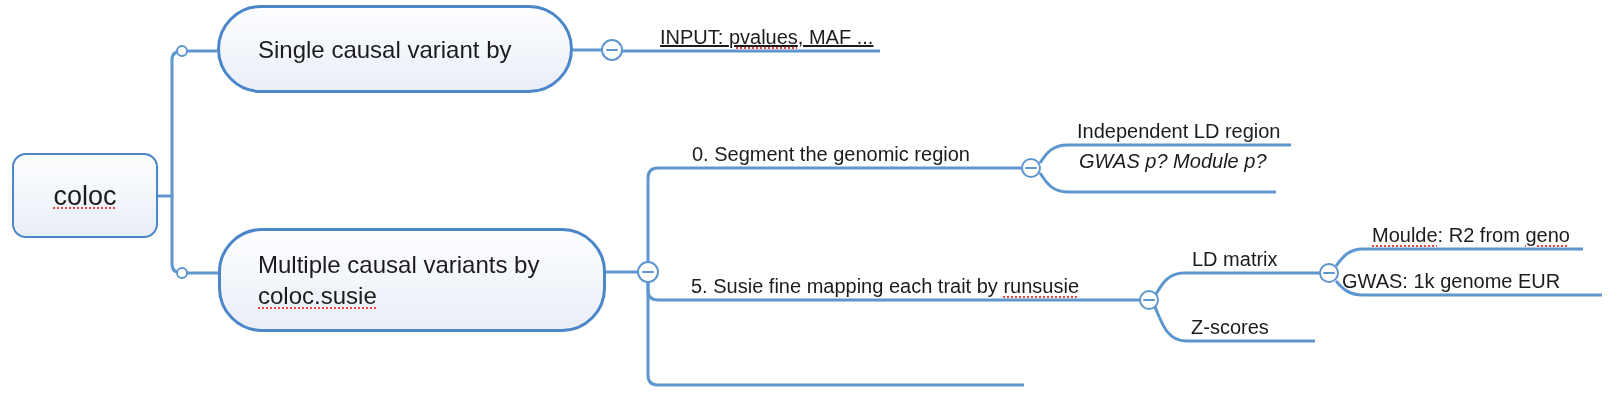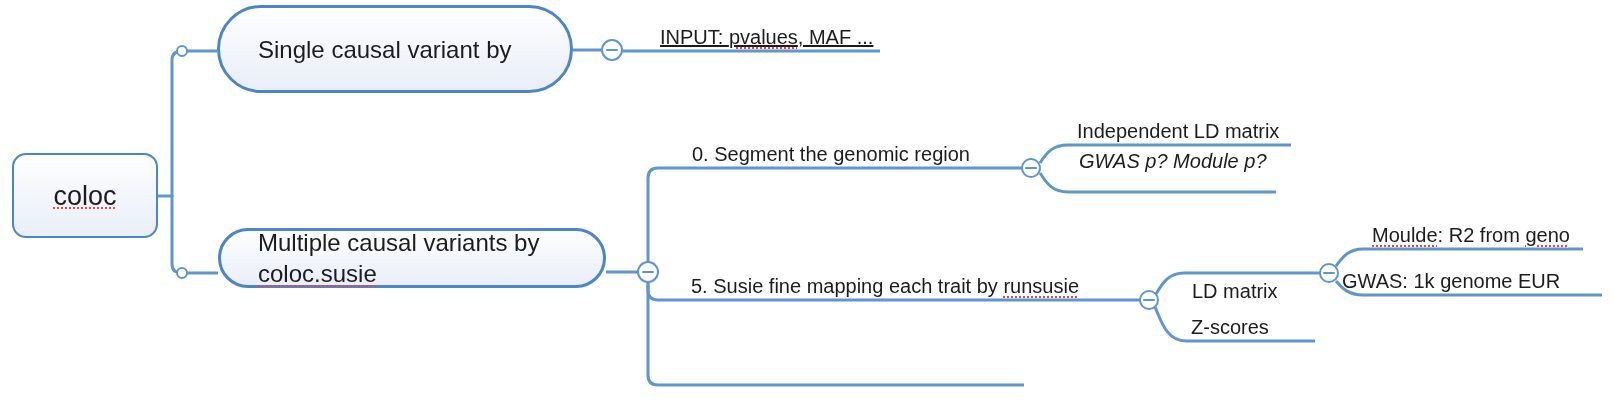--- a/index.html
+++ b/index.html
@@ -101,36 +101,36 @@
   </svg>
 
   <div class="node root" style="left:12px;top:153px;width:146px;height:85px;">
     <div><span class="misspell">coloc</span></div>
   </div>
 
   <div class="node topic" style="left:217px;top:5px;width:356px;height:88px;padding-left:38px;">
     <div><span>Single causal variant by</span></div>
   </div>
 
-  <div class="node topic" style="left:218px;top:228px;width:388px;height:60px;padding-left:37px;">
+  <div class="node topic" style="left:218px;top:228px;width:388px;height:104px;padding-left:37px;">
     <div><span>Multiple causal variants by</span></div>
     <div><span class="misspell">coloc.susie</span></div>
   </div>
 
   <div class="branch-label" style="left:660px;top:26px;text-decoration:underline;"><span>INPUT: </span><span class="misspell">pvalues</span><span>, MAF ...</span></div>
 
   <div class="branch-label" style="left:692px;top:143px;"><span>0. Segment the genomic region</span></div>
 
-  <div class="branch-label" style="left:1077px;top:120px;"><span>Independent LD matrix</span></div>
+  <div class="branch-label" style="left:1077px;top:120px;"><span>Independent LD region</span></div>
 
   <div class="branch-label" style="left:1079px;top:150px;font-style:italic;"><span>GWAS p? Module p?</span></div>
 
   <div class="branch-label" style="left:691px;top:275px;"><span>5. Susie fine mapping each trait by </span><span class="misspell">runsusie</span></div>
 
-  <div class="branch-label" style="left:1192px;top:248px;margin-top:32px;"><span>LD matrix</span></div>
+  <div class="branch-label" style="left:1192px;top:248px;"><span>LD matrix</span></div>
 
   <div class="branch-label" style="left:1372px;top:224px;"><span class="misspell">Moulde</span><span>: R2 from </span><span class="misspell">geno</span></div>
 
   <div class="branch-label" style="left:1342px;top:270px;"><span>GWAS: 1k genome EUR</span></div>
 
   <div class="branch-label" style="left:1191px;top:316px;"><span>Z-scores</span></div>
 
 
 </div>
 

